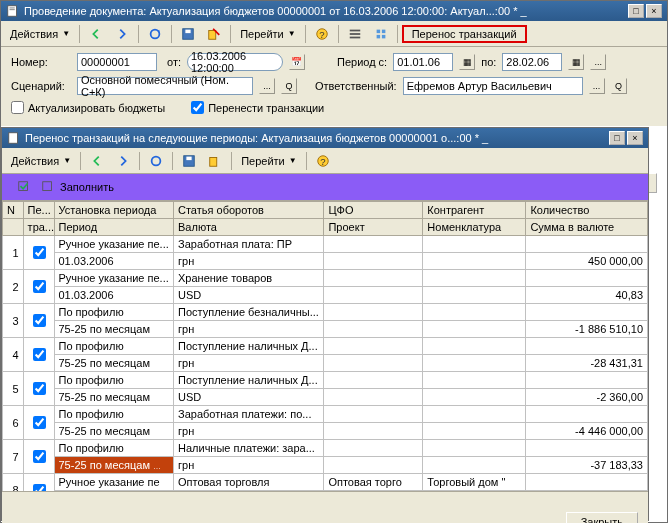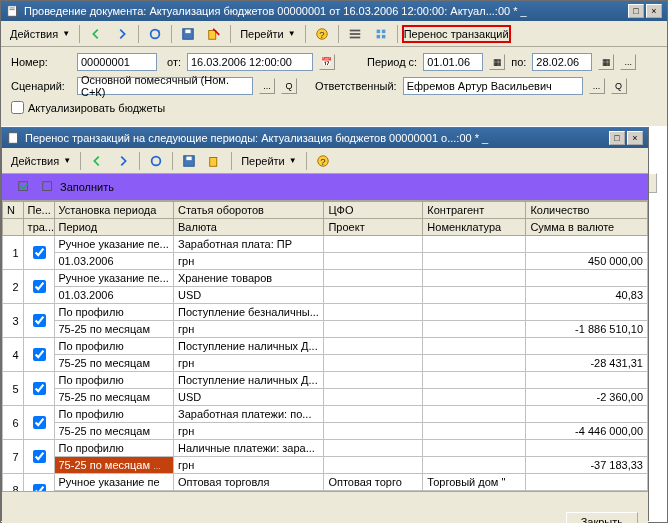--- a/index.html
+++ b/index.html
@@ -7,21 +7,21 @@
 .window { position: absolute; background: #fff; border: 1px solid #6e6e6e; }
 .titlebar { background: linear-gradient(#3a6ea5, #2c5a8c); color: #fff; padding: 3px 5px; display: flex; align-items: center; height: 20px; }
 .titlebar-icon { width: 14px; height: 14px; margin-right: 4px; display: inline-flex; align-items: center; justify-content: center; }
 .titlebar-text { flex: 1; overflow: hidden; white-space: nowrap; text-overflow: ellipsis; }
 .titlebar-btns { display: flex; gap: 2px; }
 .titlebar-btn { width: 16px; height: 14px; background: #d4d0c8; border: 1px outset #fff; display: flex; align-items: center; justify-content: center; font-size: 9px; cursor: pointer; color: #000; }
 .toolbar { background: #ece9d8; border-bottom: 1px solid #aca899; padding: 2px 4px; display: flex; align-items: center; gap: 2px; height: 26px; }
 .tb-btn { padding: 2px 4px; border: 1px solid transparent; display: inline-flex; align-items: center; gap: 2px; cursor: pointer; }
 .tb-sep { width: 1px; height: 18px; background: #aca899; margin: 0 2px; }
 .tb-drop { font-size: 8px; margin-left: 2px; }
-.highlighted { border: 2px solid #d00; padding: 1px 0; }
+.highlighted { border: 2px solid #d00; padding: 1px 8px; }
 .form-area { padding: 6px 10px; background: #ece9d8; }
 .form-row { display: flex; align-items: center; gap: 6px; margin-bottom: 6px; }
 .form-label { color: #000; }
 .input { background: #fff; border: 1px solid #7f9db9; padding: 1px 3px; height: 18px; display: inline-flex; align-items: center; }
 .input-btn { width: 16px; height: 16px; border: 1px outset #ece9d8; background: #ece9d8; display: inline-flex; align-items: center; justify-content: center; cursor: pointer; font-size: 9px; }
 .chk { display: inline-flex; align-items: center; gap: 4px; }
 .chk input { margin: 0; }
 .grid-toolbar { background: #8b5cf6; padding: 3px 10px; display: flex; align-items: center; border-bottom: 1px solid #aca899; }
 .grid { background: #fff; }
 .grid table { border-collapse: collapse; width: 100%; table-layout: fixed; }
@@ -121,21 +121,21 @@
     <span class="highlighted"><span>Перенос транзакций</span></span>
   </div>
 
   <div class="form-area">
     <div class="form-row">
       <span class="form-label" style="width:60px;">Номер:</span>
       <span class="input" style="width:80px;">
           <span>00000001</span>
         </span>
       <span class="form-label" style="margin-left:4px;">от:</span>
-      <span class="input" style="width:126px;">
+      <span class="input" style="width:96px;border-radius:9px;">
           <span>16.03.2006 12:00:00</span>
         </span>
       <span class="input-btn">📅</span>
       <span class="form-label" style="margin-left:26px;">Период с:</span>
       <span class="input" style="width:60px;">
           <span>01.01.06</span>
         </span>
       <span class="input-btn">▦</span>
       <span class="form-label">по:</span>
       <span class="input" style="width:60px;align-items:center;">
@@ -155,20 +155,24 @@
       <span class="input" style="width:180px;">
           <span>Ефремов Артур Васильевич</span>
         </span>
       <span class="input-btn">...</span>
       <span class="input-btn">Q</span>
     </div>
     <div class="form-row">
       <label class="chk">
           <input type="checkbox" style="">
           <span>Актуализировать бюджеты</span>
+        </label>
+      <label class="chk" style="margin-left:20px;">
+          <input type="checkbox" checked="" style="">
+          <span>Перенести транзакции</span>
         </label>
     </div>
   </div>
 
   <div style="position:absolute;right:10px;top:176px;">
     <span class="btn">рыть</span>
   </div>
 </div>
 
 <div class="window" style="left:1px;top:127px;width:648px;height:394px;">

